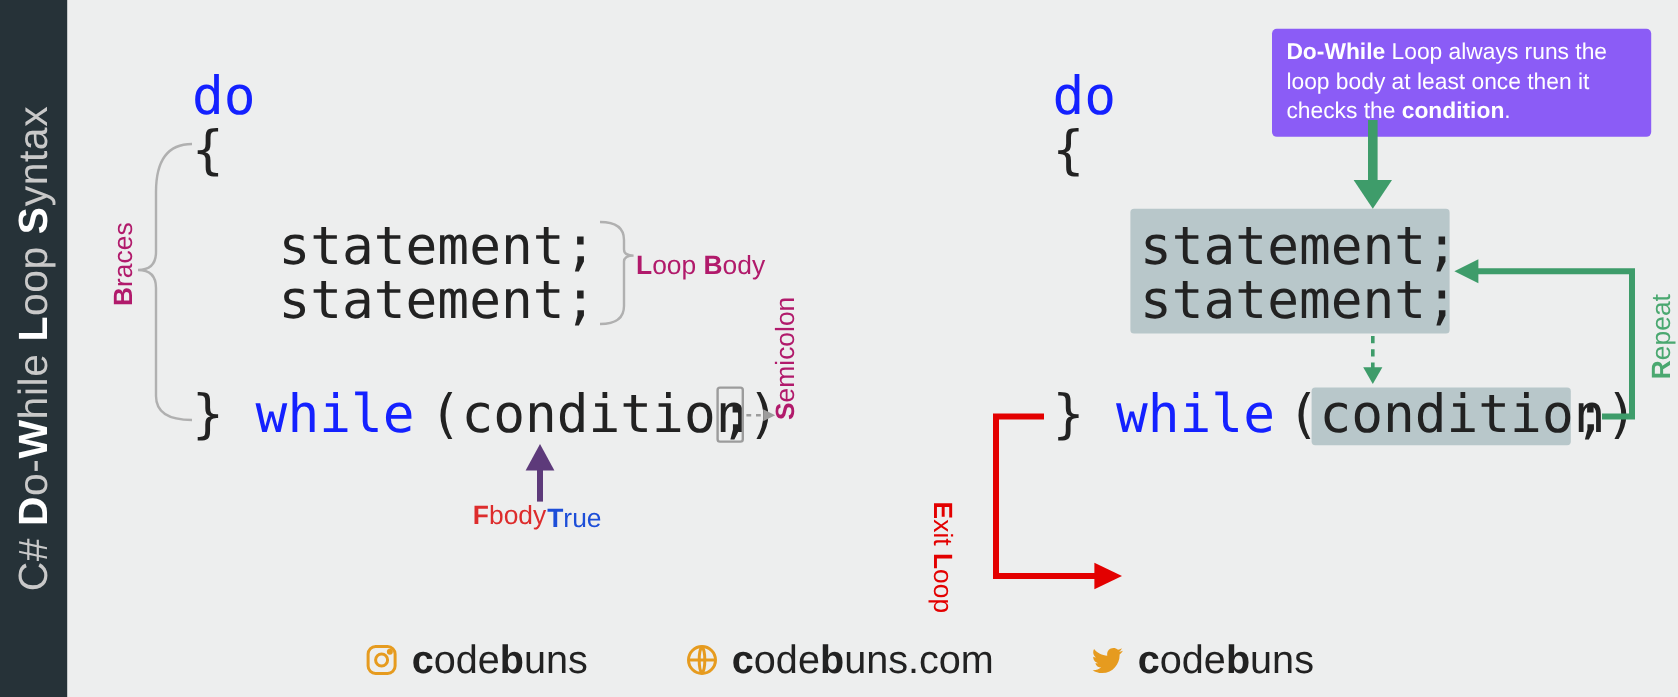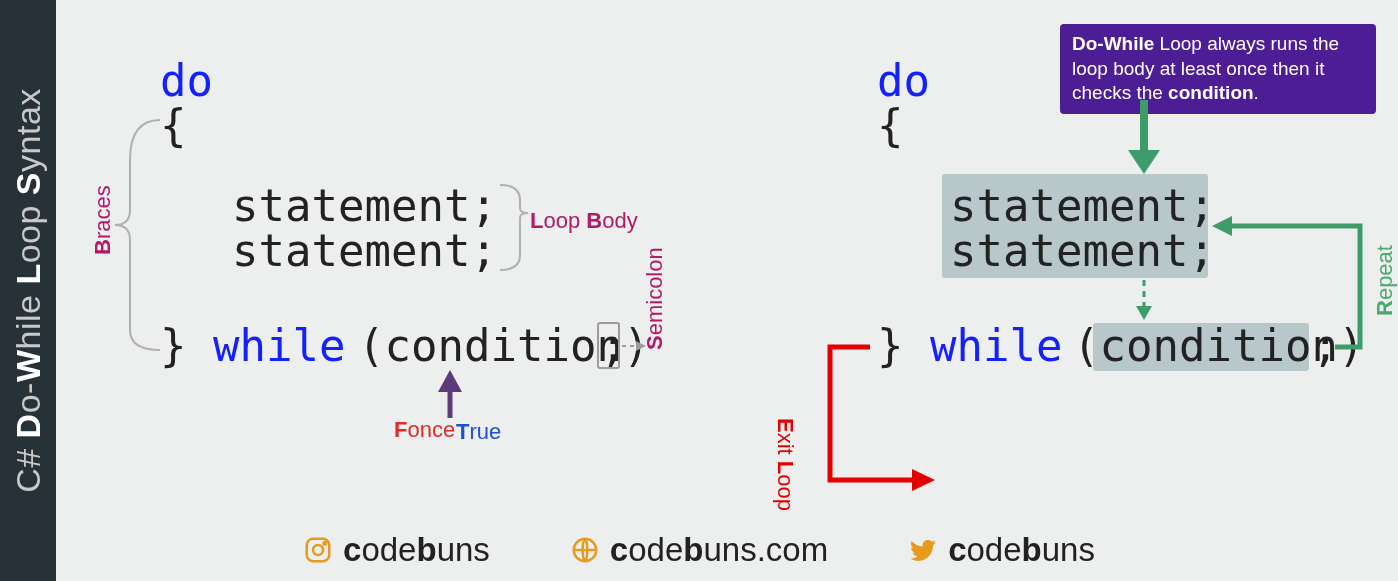--- a/index.html
+++ b/index.html
@@ -93,21 +93,21 @@
     width: 23px; height: 47px;
     border: 2px solid #9c9c9c;
     border-radius: 3px;
   }
 
   
   .callout {
     position: absolute;
     left: 1060px; top: 24px;
     width: 316px;
-    background: #4c1d95;
+    background: #8b5cf6;
     color: #fff;
     font-size: 19px;
     line-height: 1.3;
     padding: 8px 12px;
     border-radius: 4px;
   }
   .callout .bold { font-weight: 700; }
 
   
   .footer {
@@ -168,21 +168,21 @@
 <div class="lab braces-lab">
   <span class="bold">B</span><span>races</span>
 </div>
 <div class="lab loopbody-lab">
   <span class="bold">L</span><span>oop </span><span class="bold">B</span><span>ody</span>
 </div>
 <div class="lab semi-lab">
   <span class="bold">S</span><span>emicolon</span>
 </div>
 <div class="false-lab">
-  <span class="bold">F</span><span>once</span>
+  <span class="bold">F</span><span>body</span>
 </div>
 <div class="true-lab">
   <span class="bold">T</span><span>rue</span>
 </div>
 <div class="exit-lab">
   <span class="bold">E</span><span>xit </span><span class="bold">L</span><span>oop</span>
 </div>
 <div class="repeat-lab">
   <span class="bold">R</span><span>epeat</span>
 </div>

